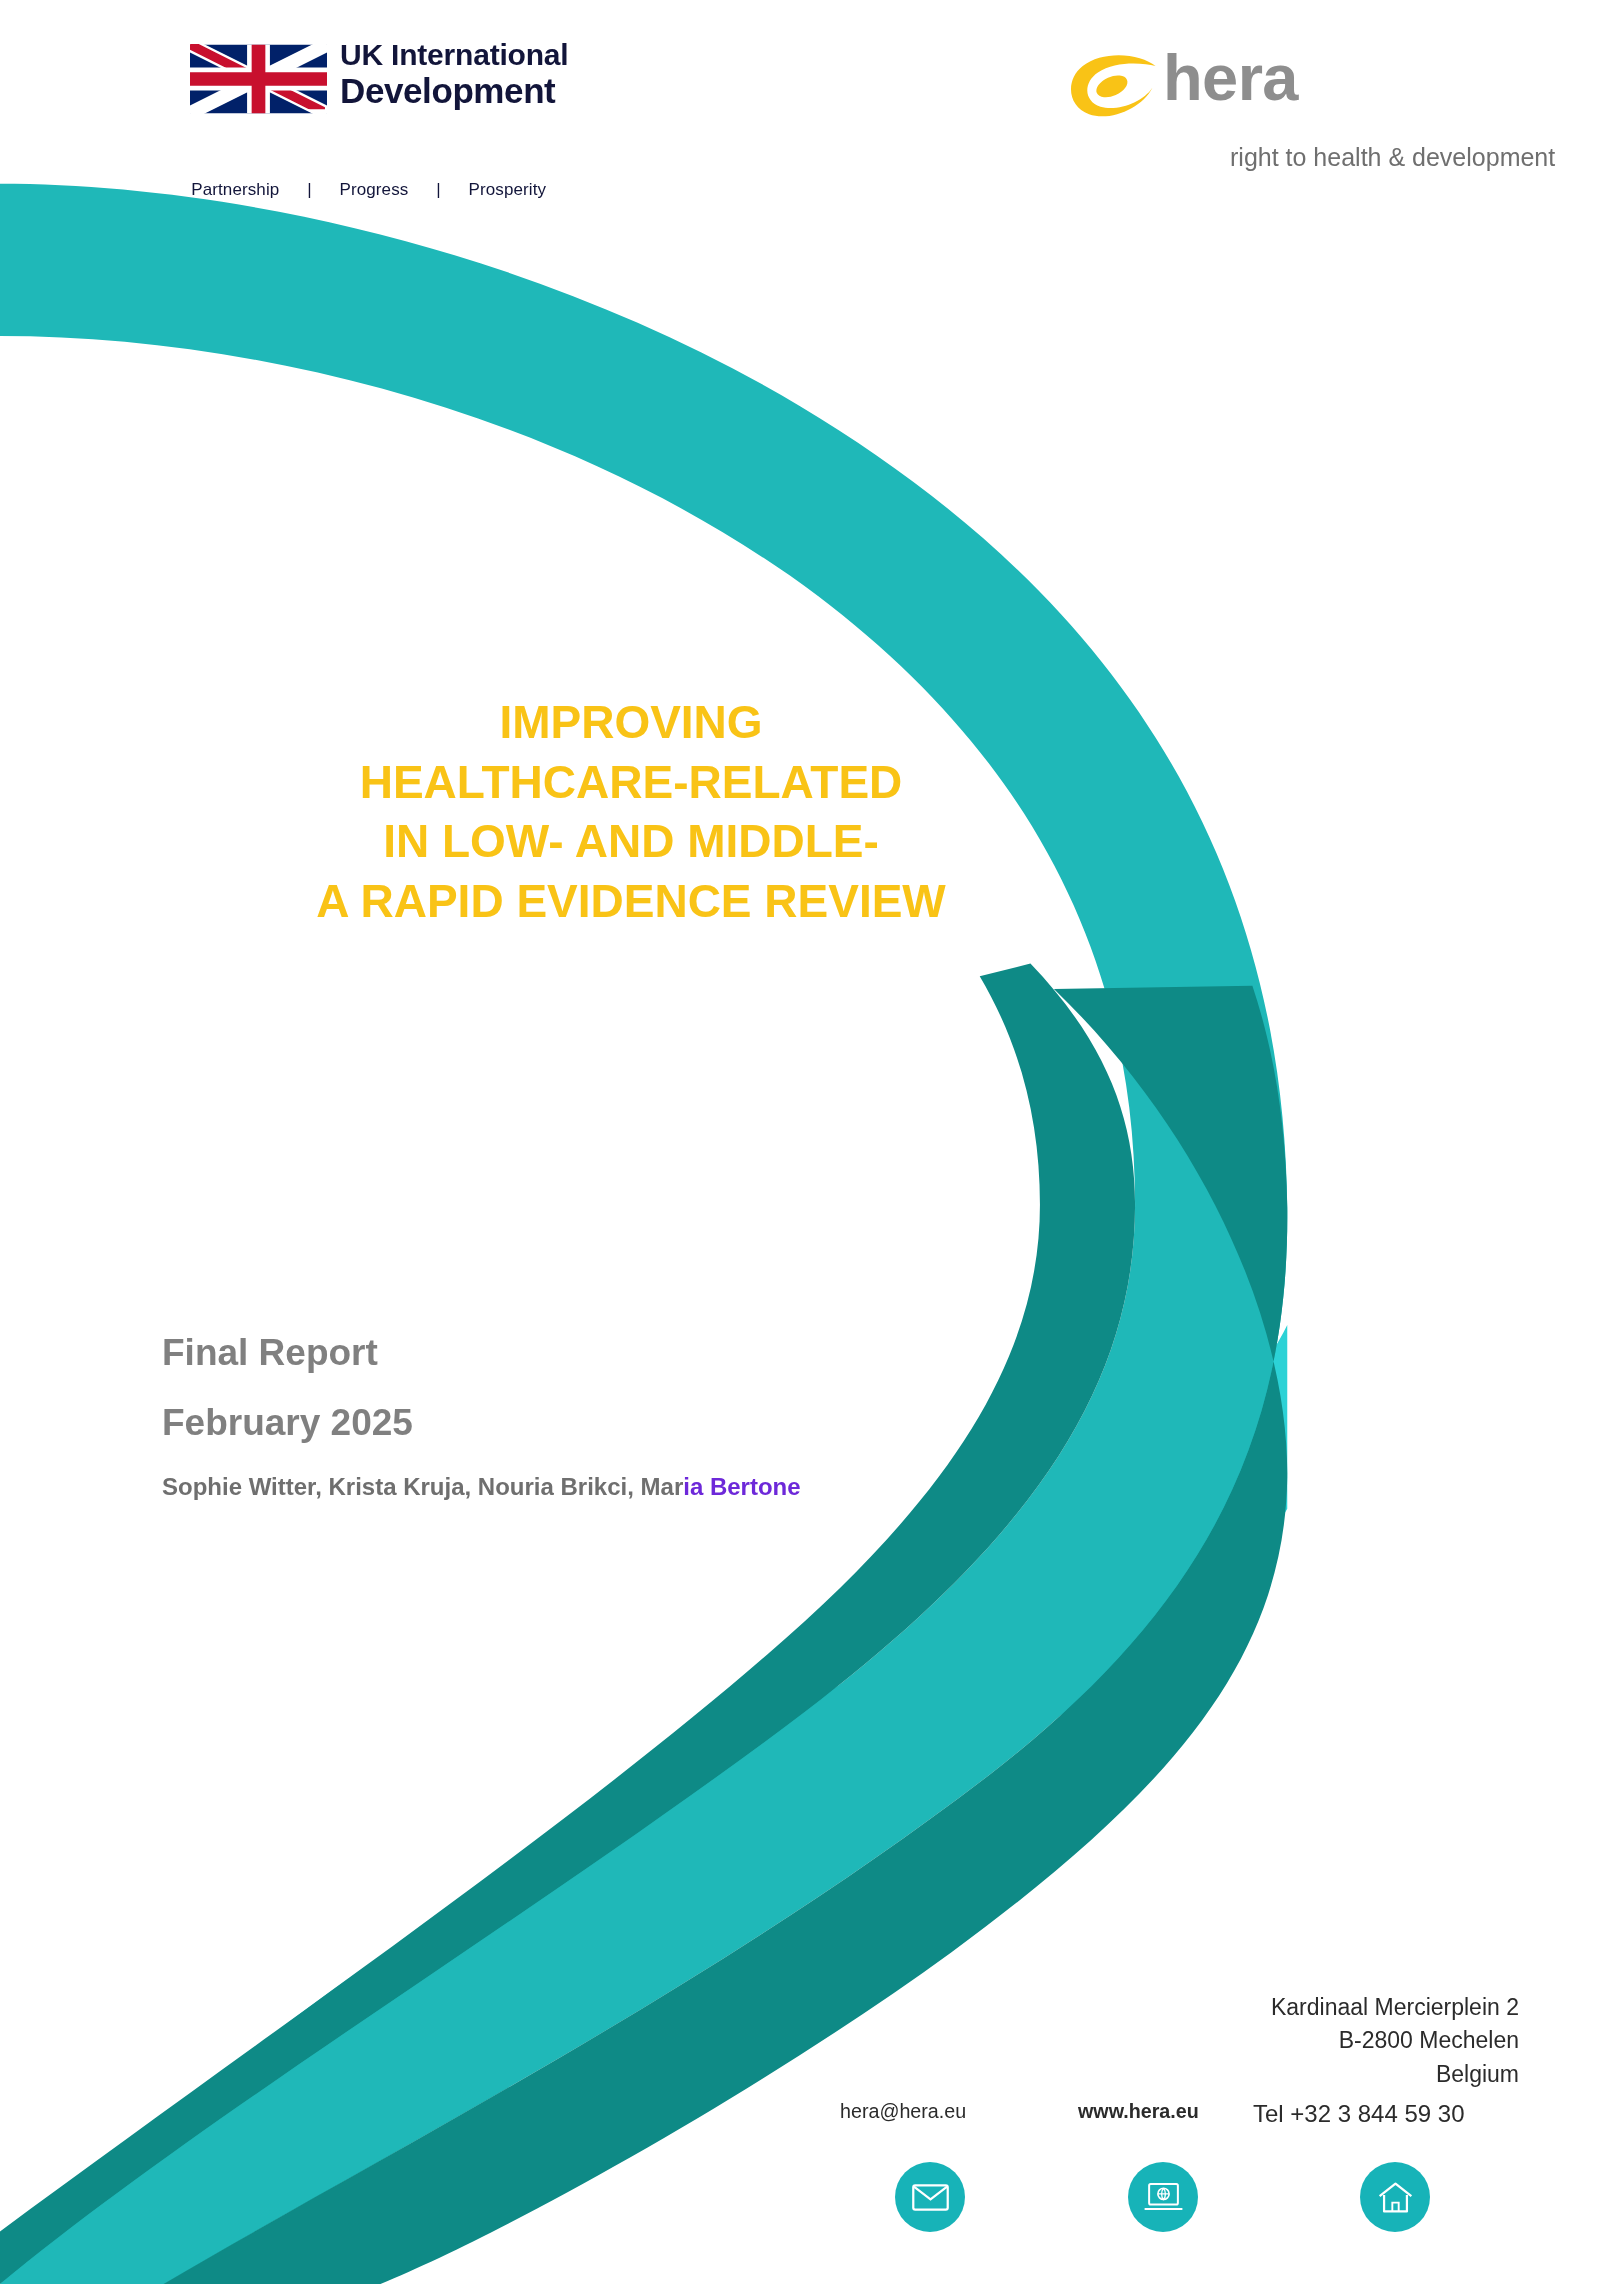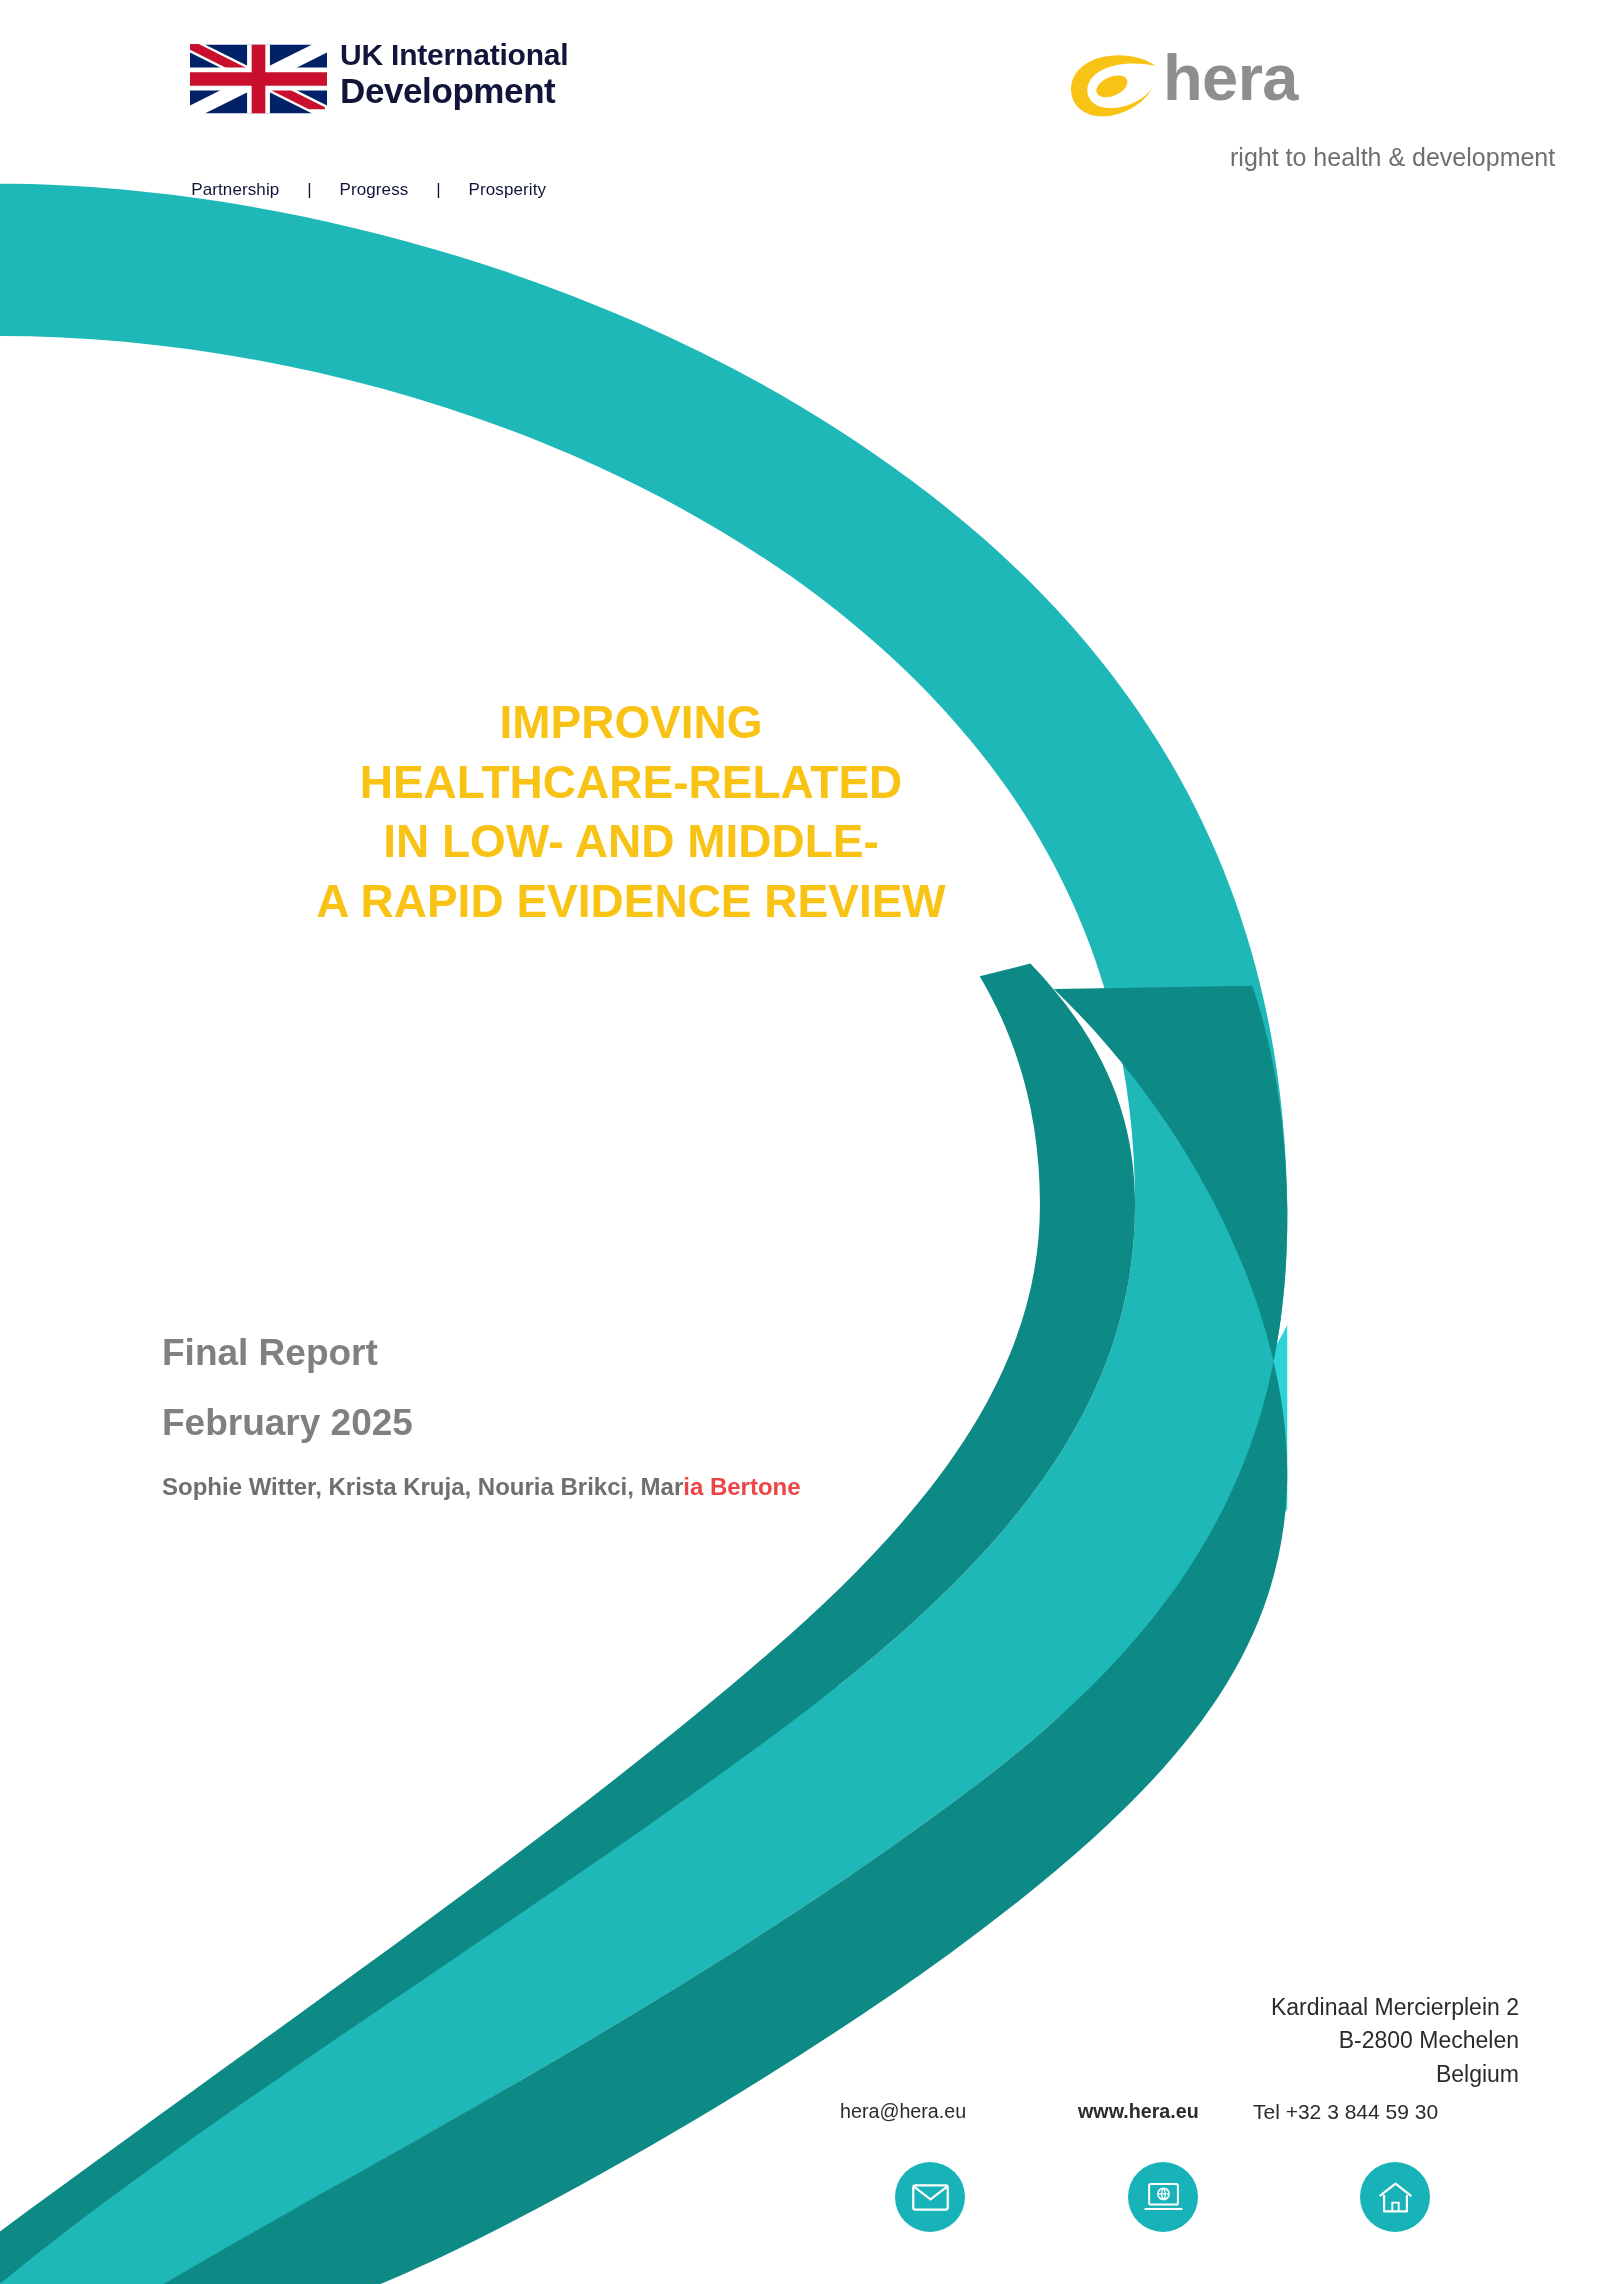--- a/index.html
+++ b/index.html
@@ -163,21 +163,21 @@
     margin-bottom: 32px;
   }
   .authors {
     font-size: 24px;
     font-weight: bold;
     color: #6f6f6f;
     line-height: 1.2;
     white-space: nowrap;
   }
   .authors .faded {
-    color: #ef4444;
+    color: #6d28d9;
   }
 
   
   .contact {
     position: absolute;
     right: 98px;
     top: 1991px;
     z-index: 6;
     text-align: right;
     font-size: 23px;
@@ -210,21 +210,21 @@
     top: 0;
     font-size: 19.7px;
     color: #2b2b2b;
     font-weight: bold;
     white-space: nowrap;
   }
   .contact-tel {
     position: absolute;
     left: 1253px;
     top: 0;
-    font-size: 21px;
+    font-size: 24px;
     color: #2b2b2b;
     white-space: nowrap;
   }
 
   .icon-row {
     position: absolute;
     left: 843px;
     top: 2162px;
     width: 697px;
     height: 95px;

